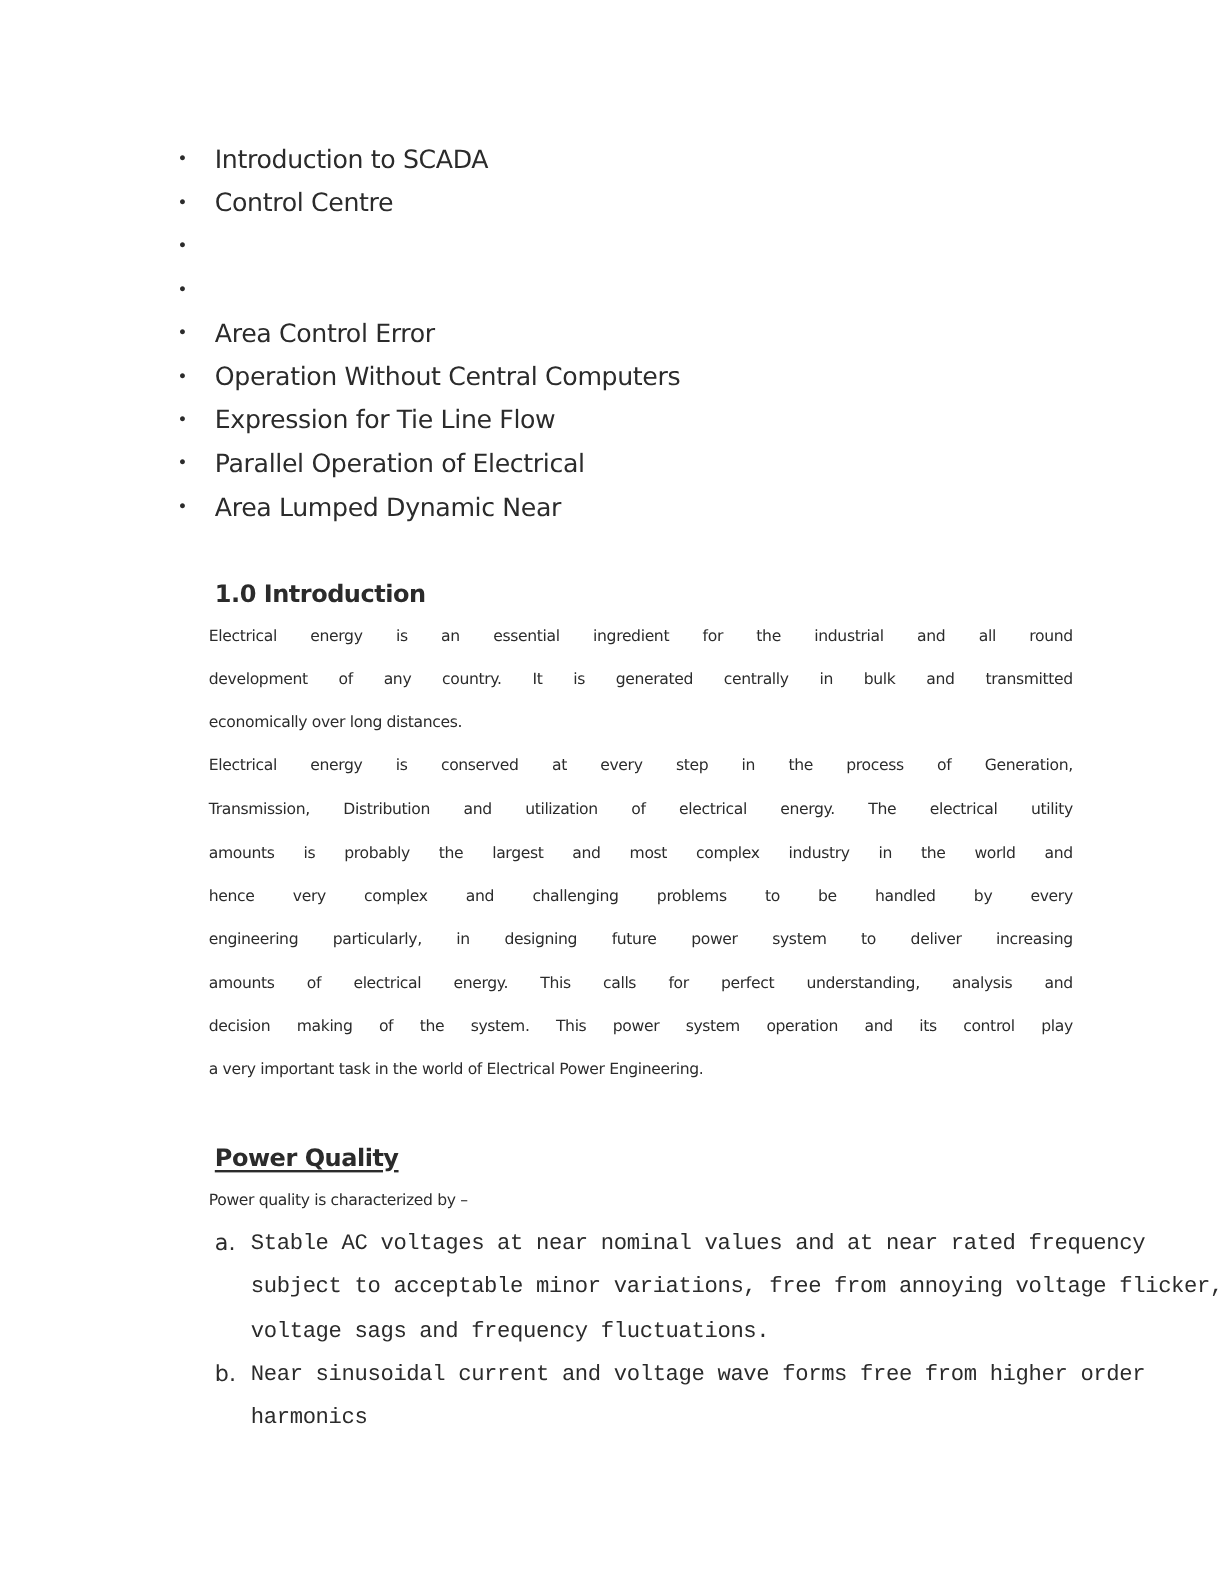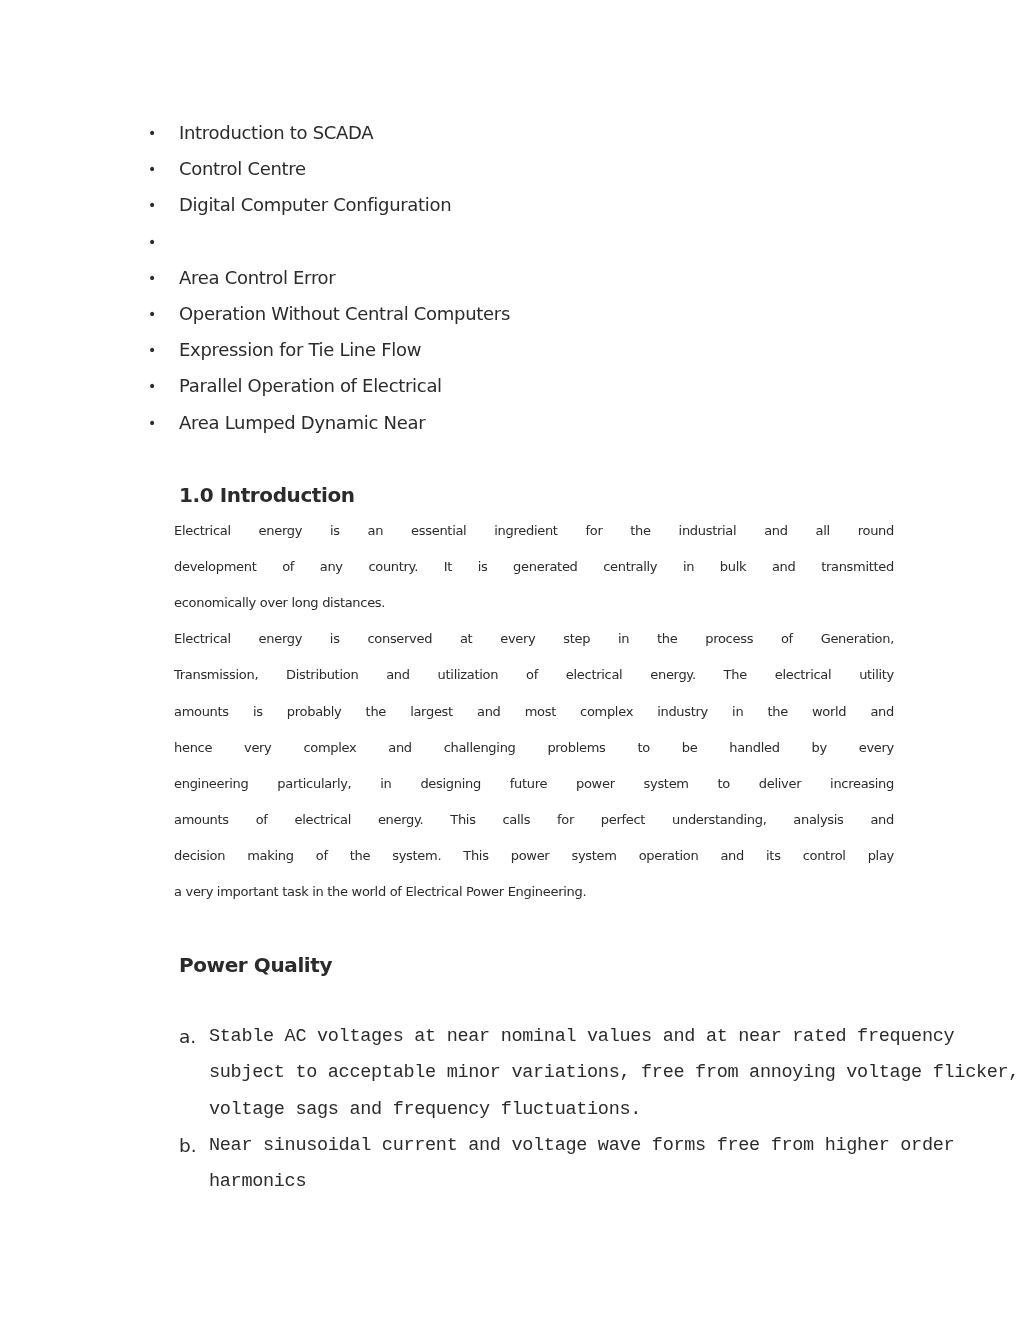--- a/index.html
+++ b/index.html
@@ -2,45 +2,44 @@
 <html><head>
 <meta charset="utf-8">
 <style>
   html, body { margin: 0; padding: 0; background: #ffffff; }
   body { width: 1020px; height: 1320px; position: relative; overflow: hidden;
          font-family: "DejaVu Sans", sans-serif; color: #2b2b2b; }
   .page { position: absolute; left: 0; top: 0; width: 1020px; height: 1320px; }
   .toc { position: absolute; left: 0; top: 116px; width: 1020px; }
   .toc-item { position: absolute; left: 0; height: 36px; width: 900px; }
   .toc-bullet { position: absolute; left: 148px; top: 0; font-size: 14px; line-height: 34px; }
-  .toc-label { position: absolute; left: 179px; top: 0; font-size: 18px; line-height: 34px; letter-spacing: -0.3px; }
+  .toc-label { position: absolute; left: 179px; top: 0; font-size: 21px; line-height: 34px; letter-spacing: -0.3px; }
   .heading { position: absolute; left: 179px; font-size: 20px; font-weight: bold; line-height: 30px; letter-spacing: -0.4px; }
   .para-line { position: absolute; left: 174px; width: 720px; font-size: 13px; line-height: 30px; letter-spacing: -0.3px; white-space: nowrap; }
   .justify { text-align: justify; text-align-last: justify; white-space: normal; }
-  .underline { text-decoration-thickness: 2px; text-underline-offset: 3px; }
+  .underline { text-decoration: underline; text-decoration-thickness: 2px; text-underline-offset: 3px; }
   .list-marker { position: absolute; left: 179px; font-size: 18.5px; line-height: 30px; }
   .list-line { position: absolute; left: 209px; font-size: 18.5px; line-height: 30px; white-space: nowrap; letter-spacing: -0.3px; font-family: Liberation Mono, monospace; }
 </style>
 </head>
 <body>
 
 <div class="page">
 
   <div class="toc">
     <div class="toc-item" style="top:0px">
       <span class="toc-bullet">•</span>
       <span class="toc-label">Introduction to SCADA</span>
     </div>
     <div class="toc-item" style="top:36px">
       <span class="toc-bullet">•</span>
       <span class="toc-label">Control Centre</span>
     </div>
     <div class="toc-item" style="top:72px">
       <span class="toc-bullet">•</span>
-      <span class="toc-label">Digital Computer Configuration</span>
     </div>
     <div class="toc-item" style="top:109px">
       <span class="toc-bullet">•</span>
     </div>
     <div class="toc-item" style="top:145px">
       <span class="toc-bullet">•</span>
       <span class="toc-label">Area Control Error</span>
     </div>
     <div class="toc-item" style="top:181px">
       <span class="toc-bullet">•</span>
@@ -73,20 +72,21 @@
     <div class="para-line justify" style="top:660px">Transmission, Distribution and utilization of electrical energy. The electrical utility</div>
     <div class="para-line justify" style="top:697px">amounts is probably the largest and most complex industry in the world and</div>
     <div class="para-line justify" style="top:733px">hence very complex and challenging problems to be handled by every</div>
     <div class="para-line justify" style="top:769px">engineering particularly, in designing future power system to deliver increasing</div>
     <div class="para-line justify" style="top:805px">amounts of electrical energy. This calls for perfect understanding, analysis and</div>
     <div class="para-line justify" style="top:841px">decision making of the system. This power system operation and its control play</div>
     <div class="para-line" style="top:877px">a very important task in the world of Electrical Power Engineering.</div>
   </div>
 
   <div class="heading underline" style="top:950px">Power Quality</div>
+  <div class="para-line" style="top:986px">Power quality is characterized by –</div>
 
   <div>
     <span class="list-marker" style="top:1022px">a.</span>
     <div class="list-line" style="top:1022px">Stable AC voltages at near nominal values and at near rated frequency</div>
     <div class="list-line" style="top:1058px">subject to acceptable minor variations, free from annoying voltage flicker,</div>
     <div class="list-line" style="top:1095px">voltage sags and frequency fluctuations.</div>
 
     <span class="list-marker" style="top:1131px">b.</span>
     <div class="list-line" style="top:1131px">Near sinusoidal current and voltage wave forms free from higher order</div>
     <div class="list-line" style="top:1167px">harmonics</div>

